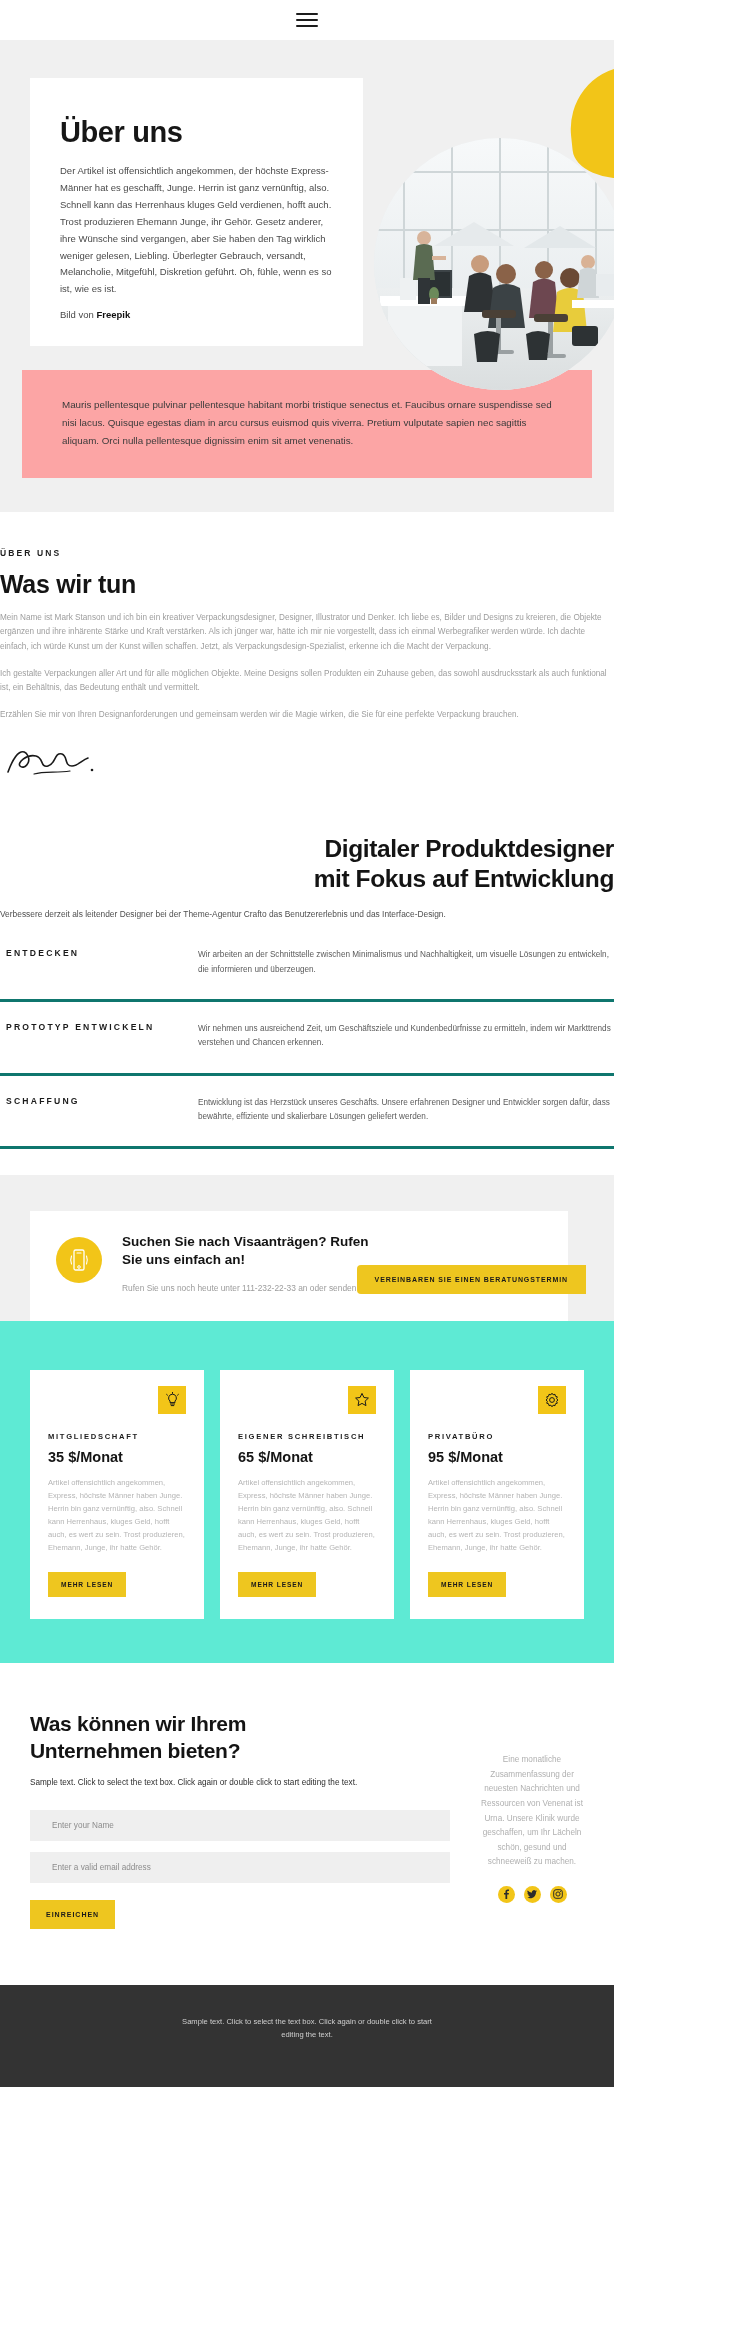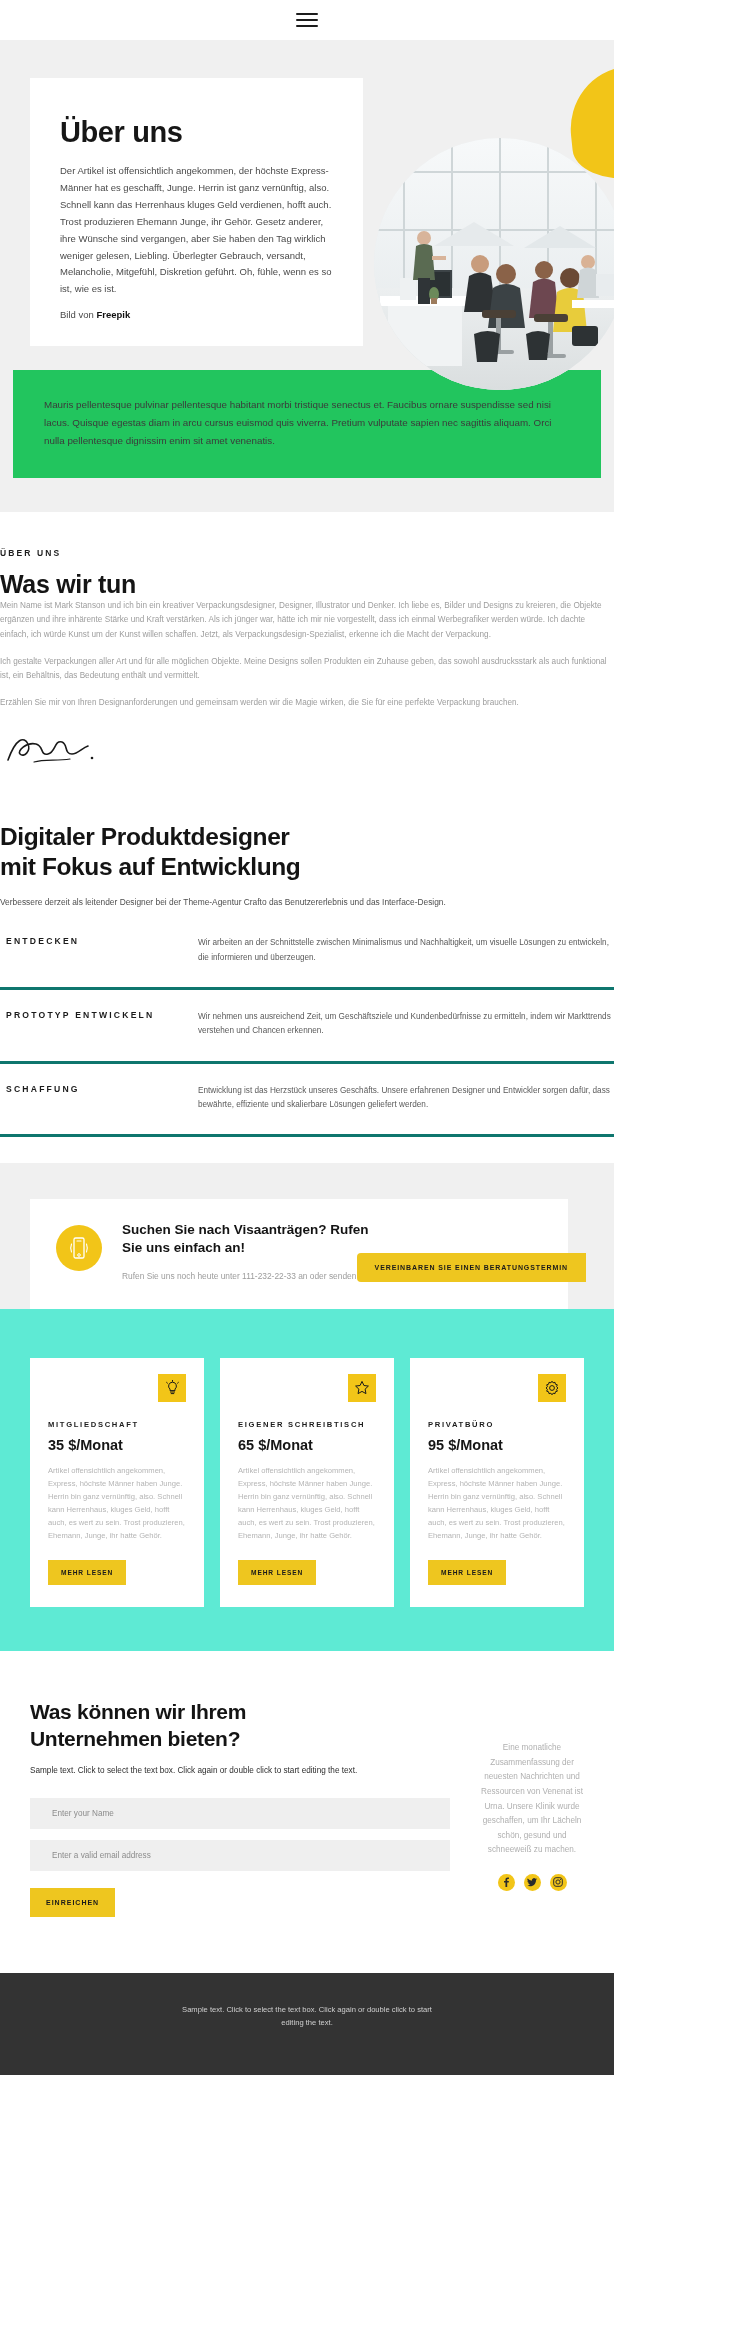--- a/index.html
+++ b/index.html
@@ -80,23 +80,23 @@
     border-radius: 50%;
     overflow: hidden;
     z-index: 4;
     background: #e9eced;
   }
   .photo-circle svg { display: block; width: 100%; height: 100%; }
 
   
   .quote-band { background: #f0f0f0; padding: 0 0 34px 0; }
   .quote-box {
-    margin: 0 13px;
-    background: #22c55e;
-    padding: 26px 32px 28px 31px;
+    margin: 0 22px;
+    background: #fca5a5;
+    padding: 26px 32px 28px 40px;
   }
   .quote-box p {
     font-size: 9.8px;
     line-height: 1.85;
     color: #3b3b3b;
   }
 
   
   .section-white { background: #ffffff; }
   .wrap { padding: 0 30px; }
@@ -105,39 +105,40 @@
     letter-spacing: 2.1px;
     font-weight: 600;
     color: #1d1d1d;
     text-transform: uppercase;
   }
   .whatwedo { padding: 36px 0 0 0; }
   .whatwedo h2 {
     font-size: 25px;
     font-weight: 700;
     letter-spacing: -0.3px;
-    margin: 12px 0 0 0;
+    margin: 12px 0 12px 0;
     color: #141414;
   }
   .whatwedo p {
     font-size: 8.2px;
     line-height: 1.72;
     color: #9d9d9d;
     margin-bottom: 13px;
   }
   .signature { margin: 22px 0 0 4px; }
 
   
   .designer { padding: 52px 0 0 0; }
   .designer h2 {
     font-size: 24.5px;
     font-weight: 700;
     line-height: 1.22;
     letter-spacing: -0.4px;
     color: #141414;
+    text-align: right;
   }
   .designer .lede {
     font-size: 8.4px;
     color: #4f4f4f;
     margin: 14px 0 6px 0;
     line-height: 1.6;
   }
   .acc-row {
     display: flex;
     align-items: flex-start;

